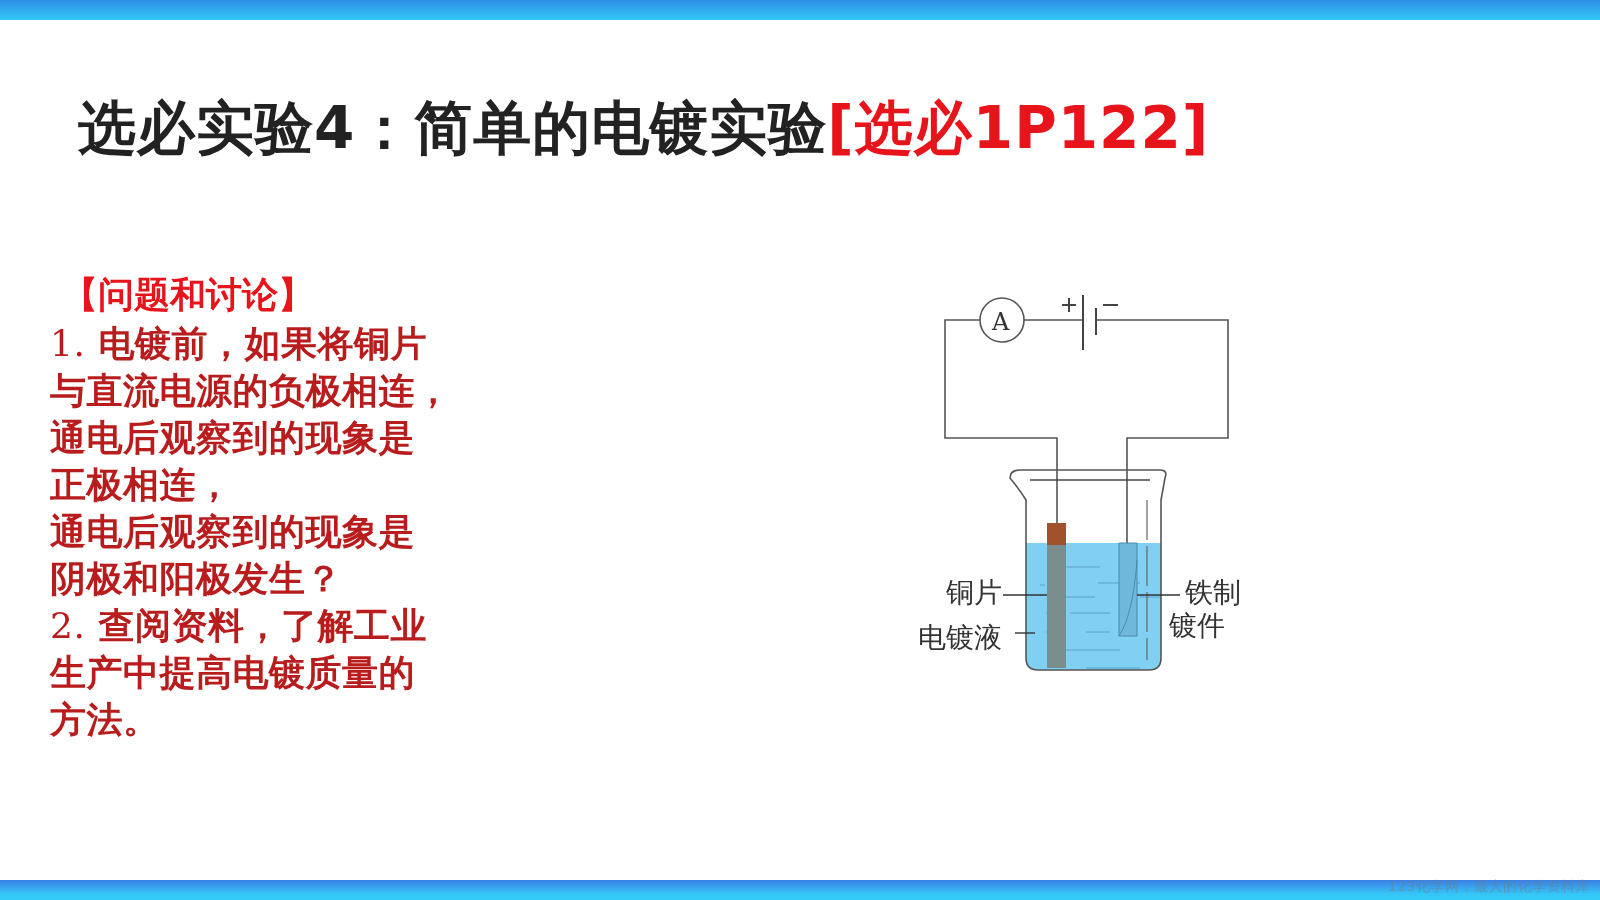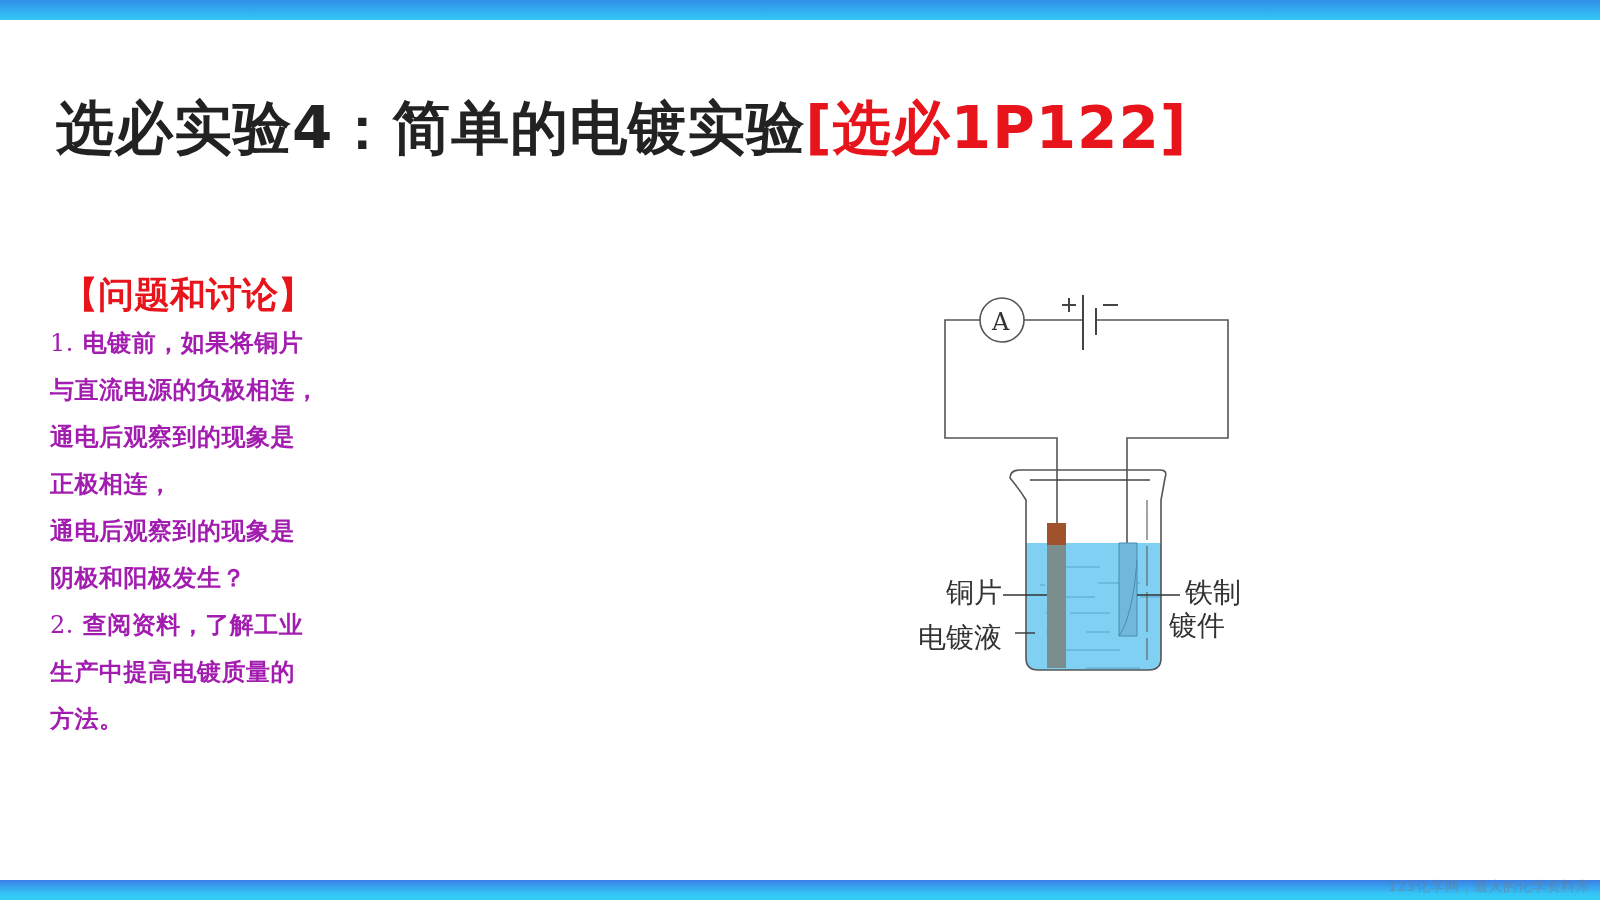--- a/index.html
+++ b/index.html
@@ -15,34 +15,34 @@
   .bottom-bar {
     position: absolute; left: 0; top: 880px; width: 1600px; height: 20px;
     background: linear-gradient(180deg, #3a7fe6 0%, #35c6f6 70%, #33ccf7 100%);
   }
   .watermark {
     position: absolute; right: 10px; top: 878px;
     font-size: 14px; color: rgba(120,120,120,0.45);
     white-space: nowrap; letter-spacing: 0.5px;
   }
   .title {
-    position: absolute; left: 56px; top: 92px;
+    position: absolute; left: 78px; top: 92px;
     font-size: 58px; font-weight: bold; line-height: 72px;
     color: #222222; white-space: nowrap; letter-spacing: 1px;
   }
   .title .red { color: #e8141b; }
   .left-text {
     position: absolute; left: 50px; top: 270px; width: 440px;
   }
   .section-head {
     font-size: 36px; font-weight: bold; color: #e8141b;
     line-height: 50px; margin-left: 12px; white-space: nowrap;
   }
   .para {
-    font-size: 24px; font-weight: bold; color: #a21caf;
+    font-size: 36px; font-weight: bold; color: #b91c1c;
     line-height: 47px; white-space: nowrap; letter-spacing: 0.5px;
   }
   .para .num { font-family: "DejaVu Serif", "Liberation Serif", serif; font-weight: normal; }
   .diagram {
     position: absolute; left: 900px; top: 280px; width: 380px; height: 420px;
   }
   .diagram svg { position: absolute; left: 0; top: 0; }
   .dlabel {
     position: absolute; font-family: "DejaVu Serif", "Liberation Serif", serif;
     font-size: 28px; color: #333; line-height: 30px; white-space: nowrap;

